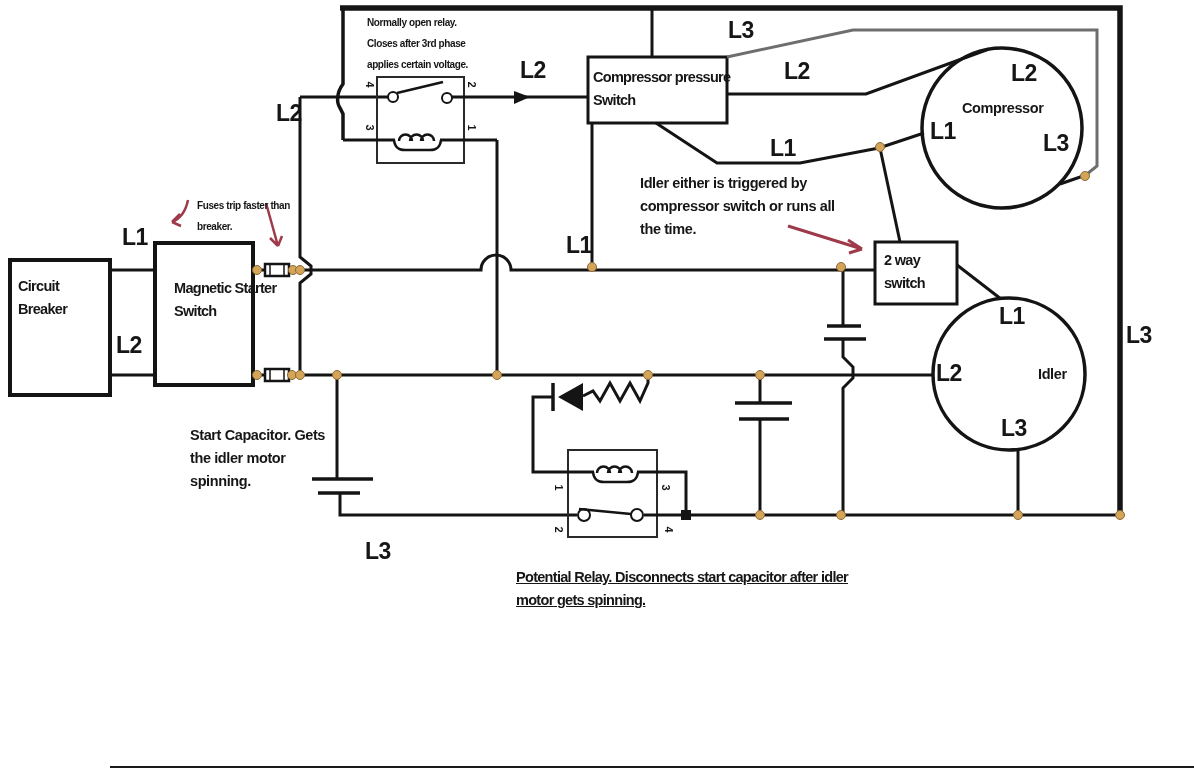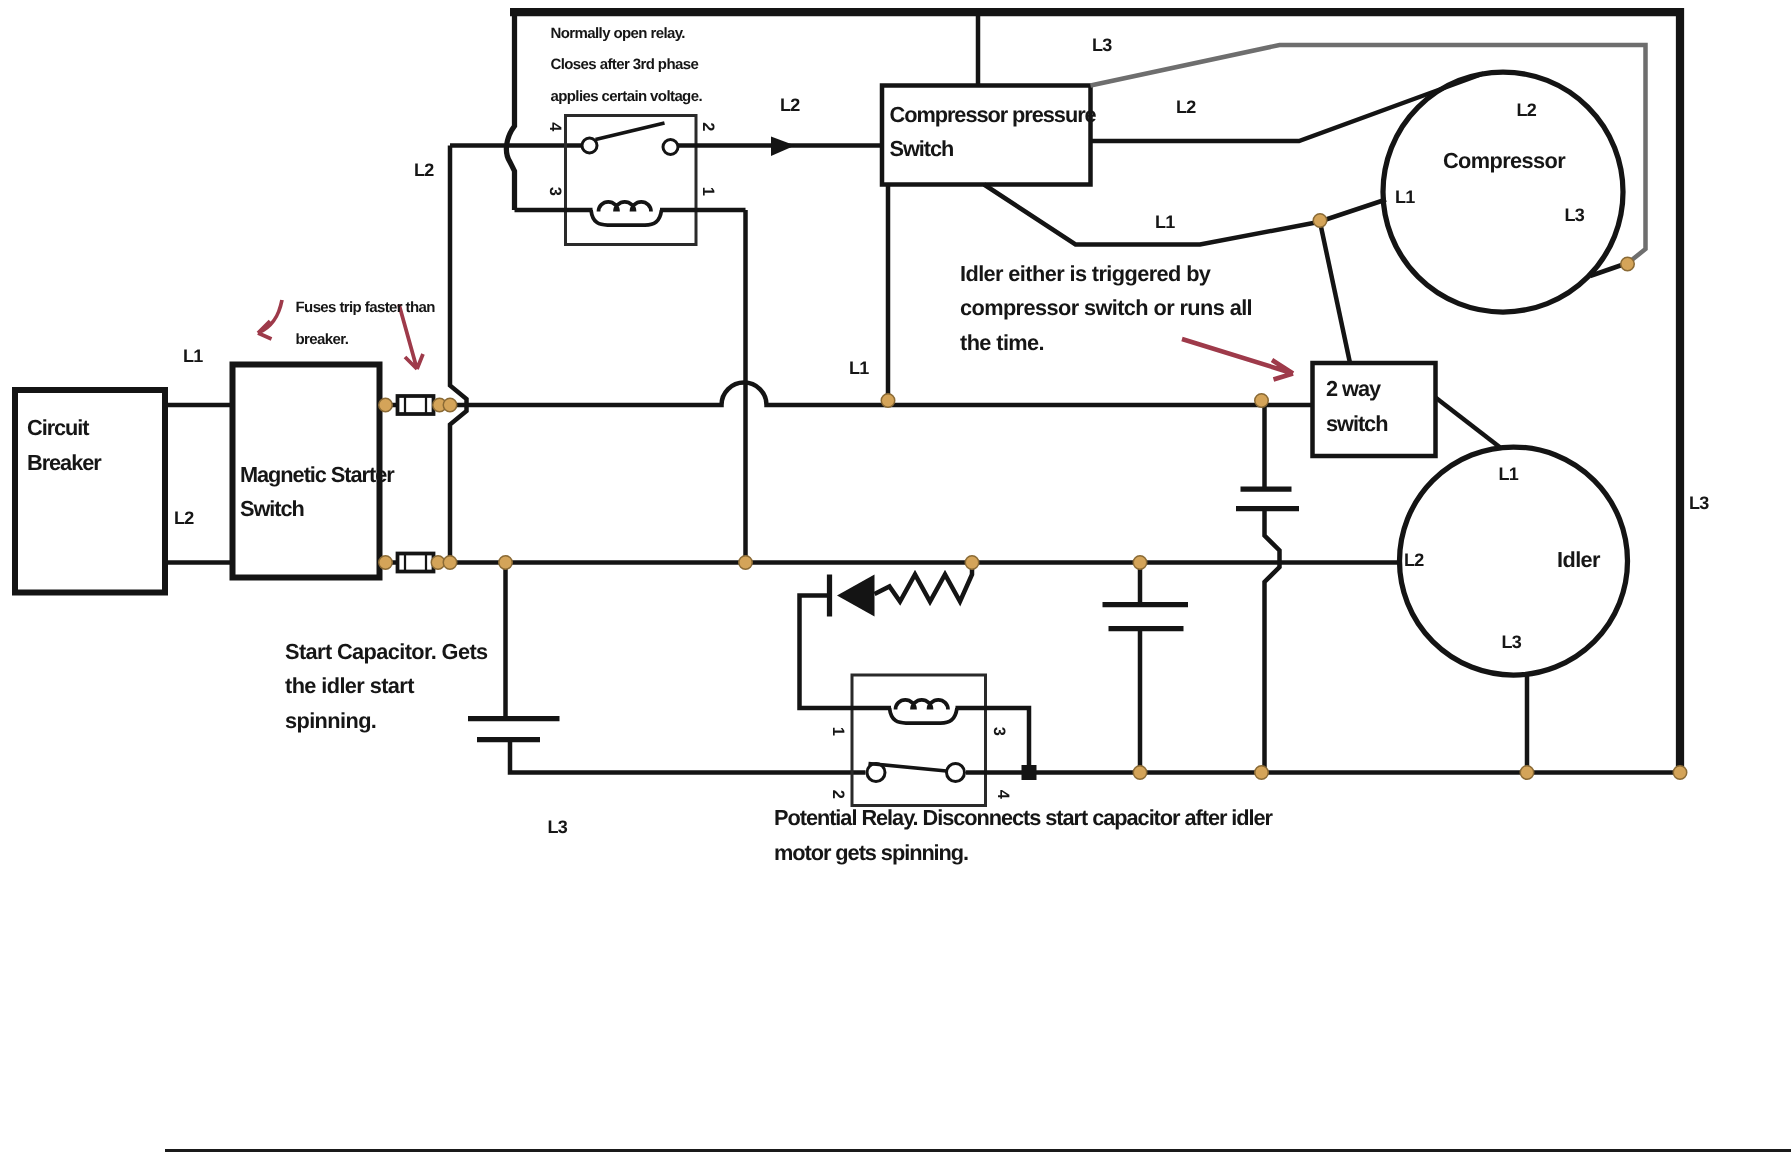--- a/index.html
+++ b/index.html
@@ -4,21 +4,21 @@
 <style>
   html,body{margin:0;padding:0;background:#ffffff;}
   #stage{position:relative;width:1194px;height:770px;background:#ffffff;overflow:hidden;
          font-family:"Liberation Sans",sans-serif;}
   #wires{position:absolute;left:0;top:0;}
   .t{position:absolute;font-weight:bold;color:#161616;white-space:pre-wrap;
      font-family:"Liberation Sans",sans-serif;letter-spacing:-0.4px;}
   .s15{font-size:14.5px;line-height:23px;}
   .s13{font-size:10px;line-height:21px;}
   .box15{font-size:14.5px;line-height:23px;letter-spacing:-0.7px;}
-  .lab{font-size:12px;line-height:17px;letter-spacing:-0.5px;}
+  .lab{font-size:23px;line-height:17px;letter-spacing:-0.5px;}
   .cond{letter-spacing:-0.7px;}
   .term{position:absolute;font-size:11px;font-weight:bold;color:#161616;
         transform:rotate(90deg);transform-origin:center;line-height:11px;}
 </style>
 </head>
 <body>
 
 <div id="stage">
 
 <svg id="wires" width="1194" height="770" viewBox="0 0 1194 770">
@@ -138,28 +138,28 @@
 
 <div class="t s13" style="left:197px;top:195px;width:140px;">Fuses trip faster than
 breaker.</div>
 <div class="t s13" style="left:367px;top:12px;width:170px;">Normally open relay.
 Closes after 3rd phase
 applies certain voltage.</div>
 <div class="t s15" style="left:640px;top:172px;width:230px;">Idler either is triggered by
 compressor switch or runs all
 the time.</div>
 <div class="t s15" style="left:190px;top:424px;width:170px;">Start Capacitor. Gets
-the idler start
+the idler motor
 spinning.</div>
-<div class="t s15 cond" style="left:516px;top:535px;width:380px;">Potential Relay. Disconnects start capacitor after idler
+<div class="t s15 cond" style="left:516px;top:566px;width:380px;text-decoration:underline;">Potential Relay. Disconnects start capacitor after idler
 motor gets spinning.</div>
 
 <div class="t box15" style="left:18px;top:275px;">Circuit
 Breaker</div>
-<div class="t box15" style="left:160px;top:277px;margin-top:29px;">Magnetic Starter
+<div class="t box15" style="left:174px;top:277px;">Magnetic Starter
 Switch</div>
 <div class="t box15" style="left:593px;top:66px;">Compressor pressure
 Switch</div>
 <div class="t box15" style="left:884px;top:249px;">2 way
 switch</div>
 <div class="t s15" style="left:962px;top:97px;">Compressor</div>
 <div class="t s15" style="left:990px;top:363px;margin-left:48px;">Idler</div>
 
 <div class="t lab" style="left:122px;top:229px;">L1</div>
 <div class="t lab" style="left:116px;top:337px;">L2</div>

